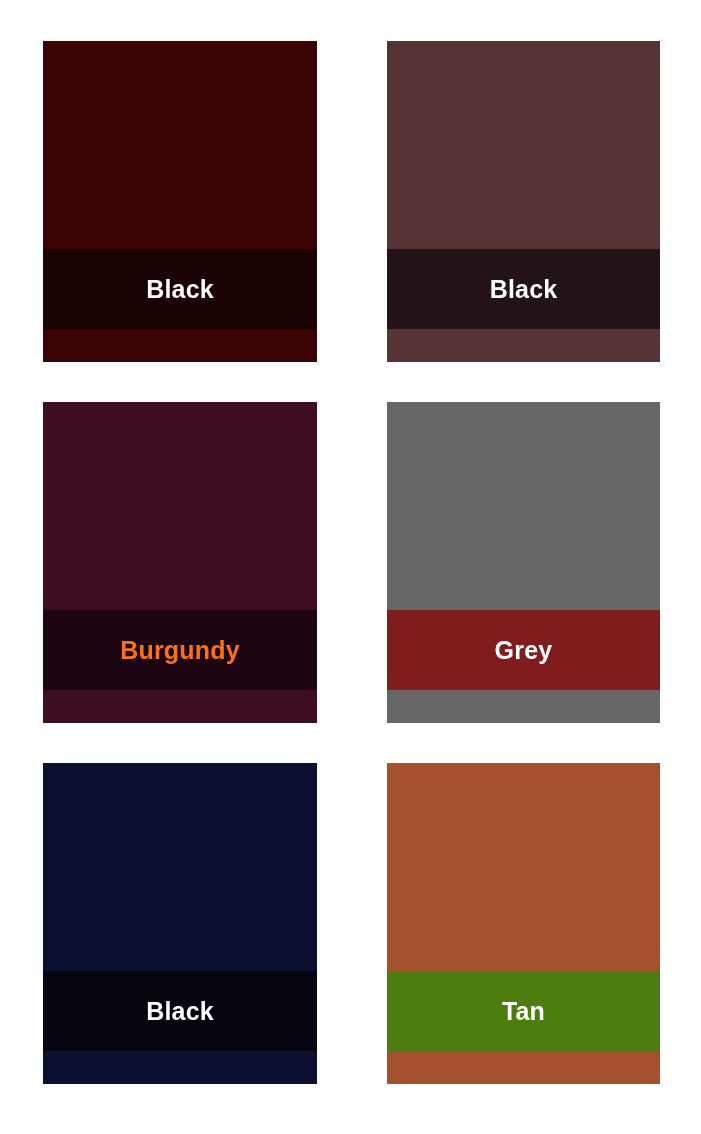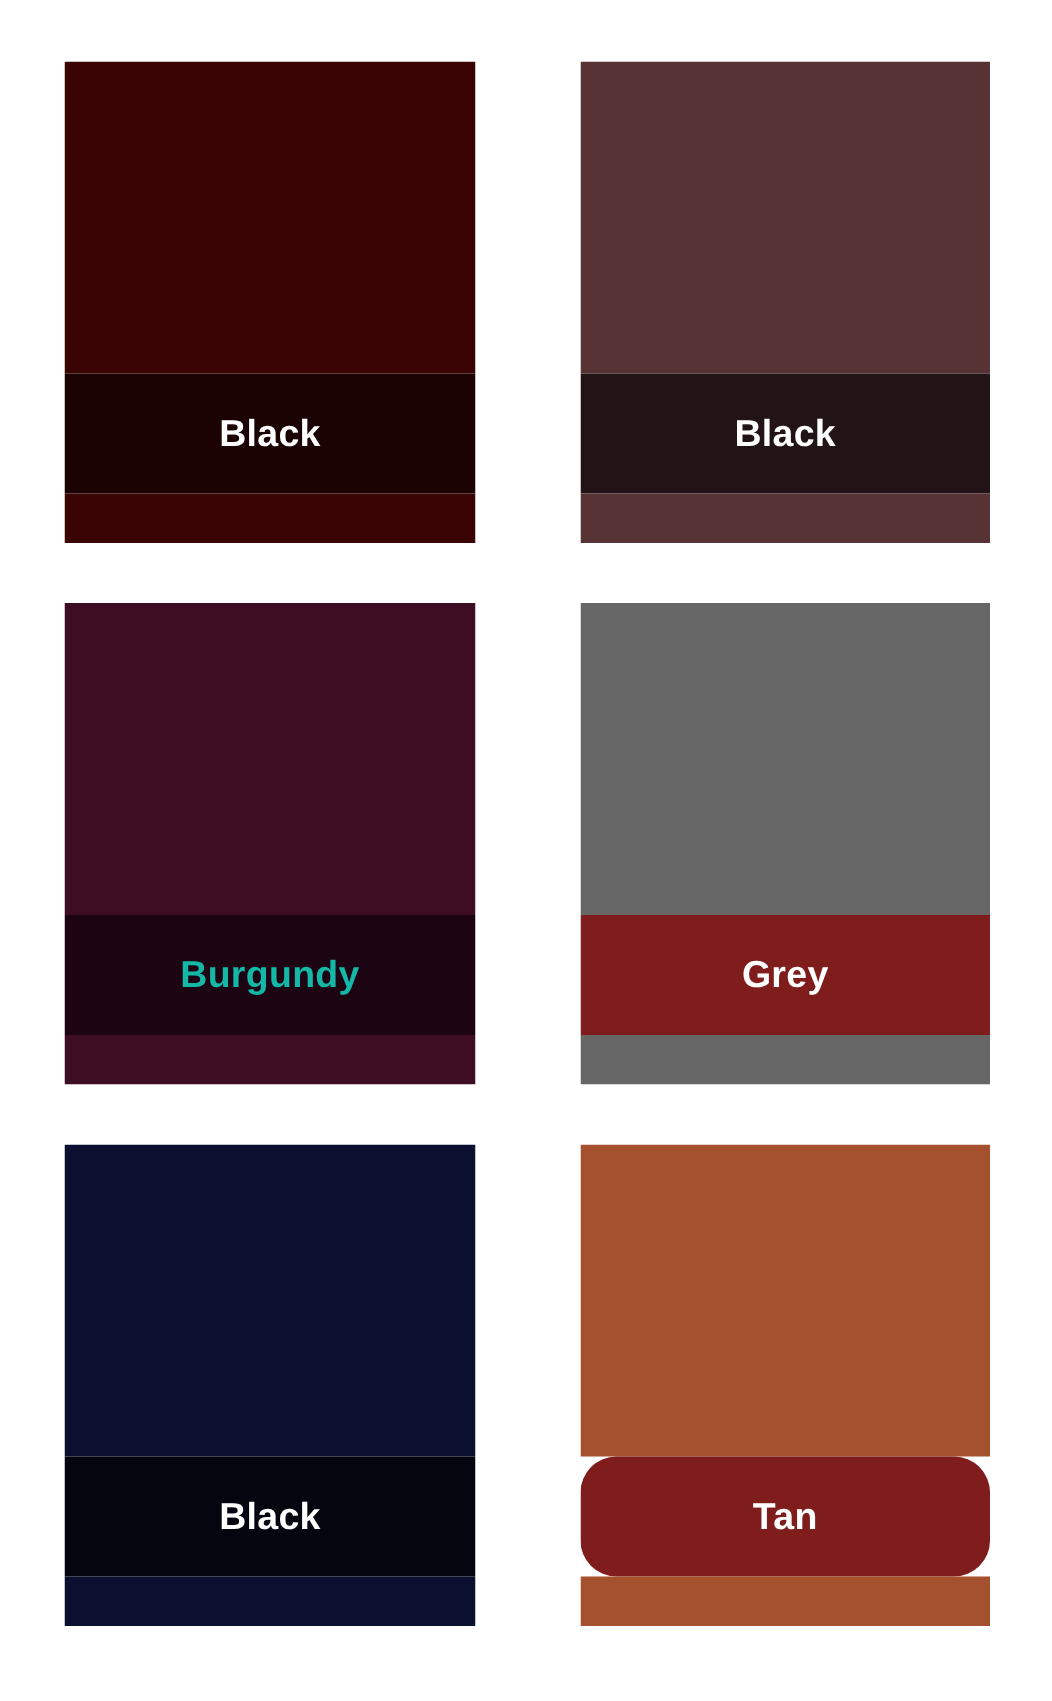--- a/index.html
+++ b/index.html
@@ -90,21 +90,21 @@
     <div class="swatch-fill" style="background-color: rgb(87, 51, 53);"></div>
     <div class="swatch-label-band" style="background-color: rgb(34, 20, 22);">
       <span class="swatch-label" style="color: rgb(255, 255, 255);">Black</span>
     </div>
     <div class="swatch-foot" style="background-color: rgb(87, 51, 53);"></div>
   </div>
 
   <div class="swatch-card">
     <div class="swatch-fill" style="background-color: rgb(61, 13, 36);"></div>
     <div class="swatch-label-band" style="background-color: rgb(29, 4, 19);">
-      <span class="swatch-label" style="color: #14b8a6;">Burgundy</span>
+      <span class="swatch-label" style="color: #f97316;">Burgundy</span>
     </div>
     <div class="swatch-foot" style="background-color: rgb(61, 13, 36);"></div>
   </div>
 
   <div class="swatch-card">
     <div class="swatch-fill" style="background-color: rgb(102, 102, 102);"></div>
     <div class="swatch-label-band" style="background-color: #7f1d1d;">
       <span class="swatch-label" style="color: rgb(255, 255, 255);">Grey</span>
     </div>
     <div class="swatch-foot" style="background-color: rgb(102, 102, 102);"></div>
@@ -113,19 +113,19 @@
   <div class="swatch-card">
     <div class="swatch-fill" style="background-color: rgb(11, 16, 48);"></div>
     <div class="swatch-label-band" style="background-color: rgb(4, 5, 15);">
       <span class="swatch-label" style="color: rgb(255, 255, 255);">Black</span>
     </div>
     <div class="swatch-foot" style="background-color: rgb(11, 16, 48);"></div>
   </div>
 
   <div class="swatch-card">
     <div class="swatch-fill" style="background-color: rgb(165, 81, 46);"></div>
-    <div class="swatch-label-band" style="background-color: #7f1d1d; border-radius: 24px;">
+    <div class="swatch-label-band" style="background-color: #4d7c0f;">
       <span class="swatch-label" style="color: rgb(255, 255, 255);">Tan</span>
     </div>
     <div class="swatch-foot" style="background-color: rgb(165, 81, 46);"></div>
   </div>
 
 </div>
 
 </body></html>

